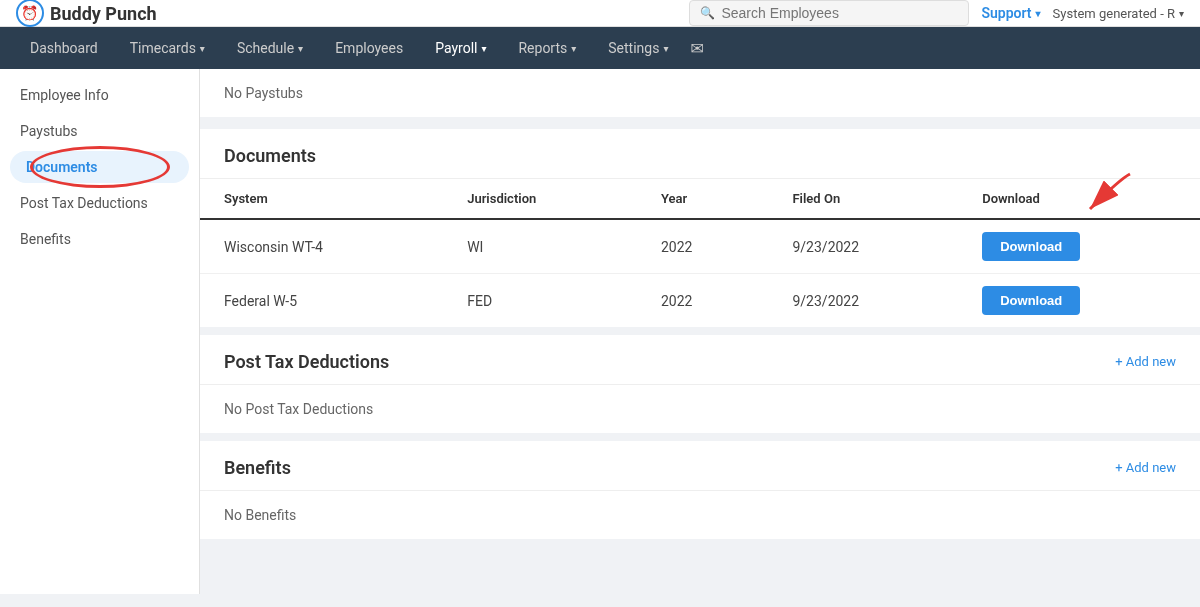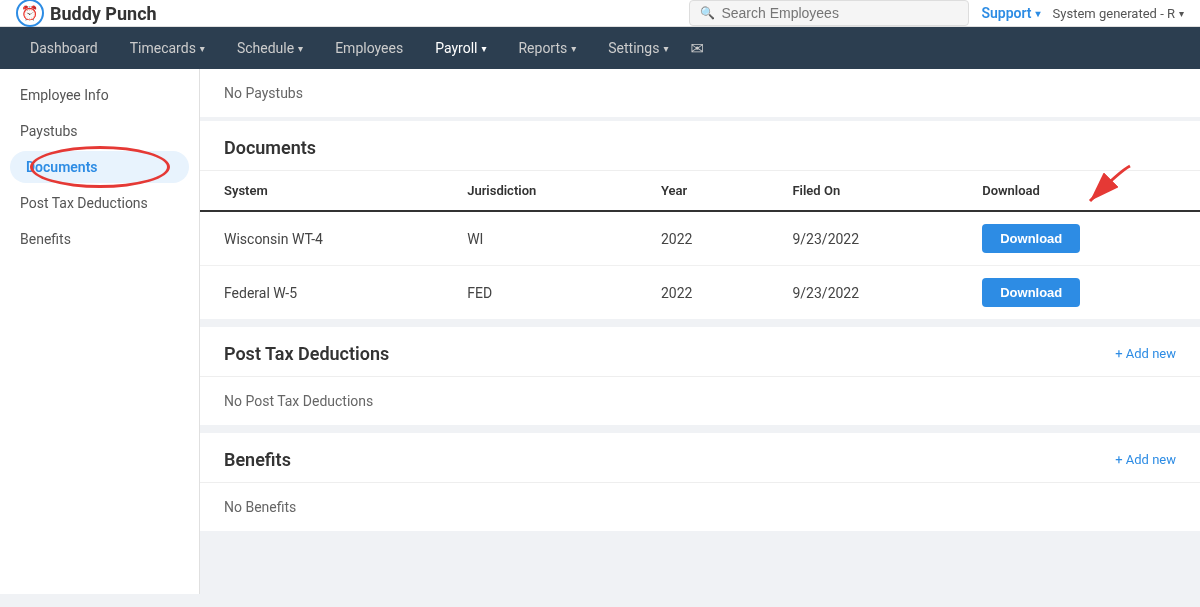--- a/index.html
+++ b/index.html
@@ -31,21 +31,21 @@
 
     
     .sidebar { width: 200px; background: #fff; padding: 8px 0; border-right: 1px solid #e0e0e0; flex-shrink: 0; }
     .sidebar-item { padding: 10px 20px; color: #555; cursor: pointer; font-size: 14px; }
     .sidebar-item.active { color: #2d8ce4; font-weight: 600; background: #e8f3fd; border-radius: 20px; margin: 2px 10px; padding: 8px 16px; }
 
     
     .main { flex: 1; overflow-y: auto; padding: 0; background: #f0f2f5; }
 
     
-    .paystubs-section { background: #fff; margin-bottom: 4px; padding: 16px 24px; }
+    .paystubs-section { background: #fff; margin-bottom: 12px; padding: 16px 24px; }
     .no-paystubs { color: #666; font-size: 14px; }
 
     
     .documents-section { background: #fff; margin-bottom: 8px; }
     .section-header { padding: 16px 24px 12px; display: flex; align-items: center; justify-content: space-between; border-bottom: 1px solid #eee; }
     .section-title { font-size: 18px; font-weight: 600; color: #333; }
     .add-new { color: #2d8ce4; font-size: 13px; cursor: pointer; text-align: right; }
 
     
     .doc-table { width: 100%; border-collapse: collapse; }

